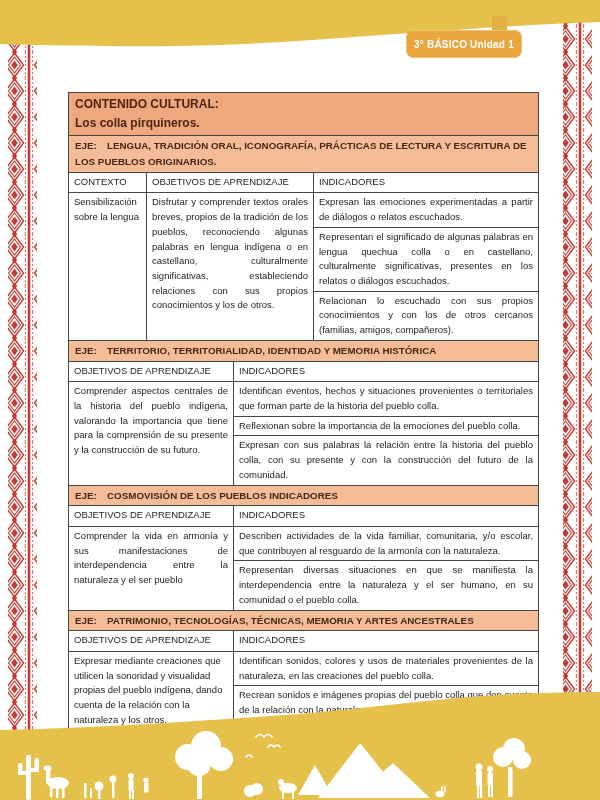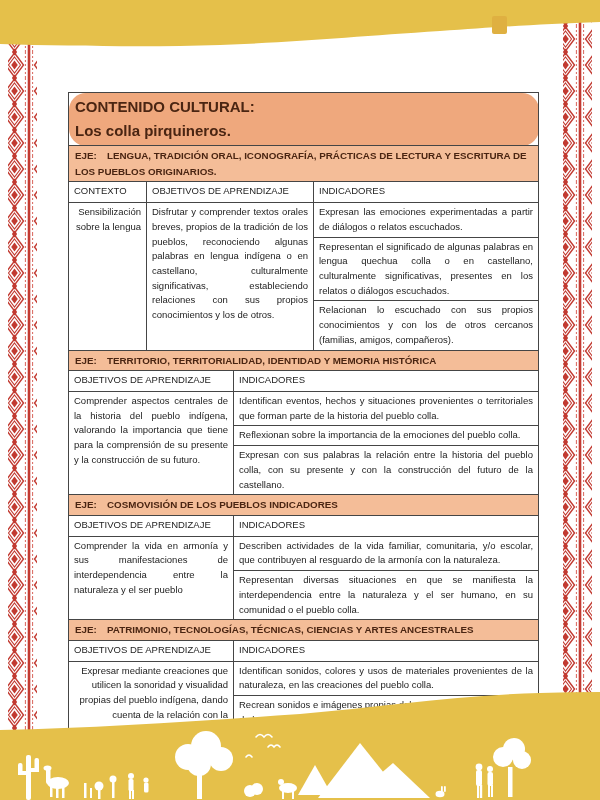--- a/index.html
+++ b/index.html
@@ -13,23 +13,23 @@
          background:#e9a53e;border:1px solid #f1c271;border-radius:7px;
          display:flex;align-items:center;justify-content:center;
          color:#ffffff;font-weight:bold;font-size:10px;letter-spacing:.2px;}
   .badge-stem{position:absolute;left:492px;top:16px;width:15px;height:18px;z-index:3;
          background:#dfb041;border-radius:2px;}
   .content{position:absolute;left:68px;top:92px;width:470px;z-index:2;}
   table.tbl{border-collapse:collapse;width:470px;table-layout:fixed;}
   .tbl + .tbl{margin-top:-1px;}
   .tbl td{border:1px solid #454545;padding:2px 5px;vertical-align:top;
           font-size:9.5px;line-height:1.55;color:#232323;text-align:justify;}
-  .tbl td.nj{text-align:right;}
+  .tbl td.nj{text-align:left;}
   tr.band-dark td{background:#efa87d;font-weight:bold;color:#4a2512;
-          font-size:15px;line-height:1.6;padding:2px 6px;text-align:left;border-radius:17px;}
+          font-size:12px;line-height:1.6;padding:2px 6px;text-align:left;}
   tr.band td{background:#f4bd98;font-weight:bold;color:#4a2512;
           font-size:9.8px;line-height:1.6;padding:2px 6px;text-align:left;margin-left:22px;}
   tr.head td{background:#ffffff;font-size:9.5px;padding:2px 5px 3px;text-align:left;margin-top:40px;}
   .eje-label{display:inline-block;min-width:32px;}
 </style>
 </head>
 <body>
 
 <div class="page">
 
@@ -49,20 +49,21 @@
       </pattern>
     </defs>
     <rect x="8" y="44" width="29" height="718" fill="url(#textile)"></rect>
     <rect x="563" y="22" width="29" height="698" fill="url(#textile)"></rect>
   </svg>
 
   <svg id="top-band" class="deco" width="600" height="60" viewBox="0 0 600 60">
     <path d="M0,0 H600 V22 C540,24 500,27 440,31 C360,36 300,42 220,45 C150,47.5 70,46 0,44 Z" fill="#e5c04a"></path>
   </svg>
   <div class="badge-stem"></div>
+  <div class="badge">3° BÁSICO Unidad 1</div>
 
   <div class="content">
 
     <table class="tbl">
       <colgroup>
           <col style="width:78px">
           <col style="width:167px">
           <col style="width:225px">
         </colgroup>
       <tbody>
@@ -112,21 +113,21 @@
         <td>INDICADORES</td>
       </tr>
       <tr>
         <td rowspan="3">Comprender aspectos centrales de la historia del pueblo indígena, valorando la importancia que tiene para la comprensión de su presente y la construcción de su futuro.</td>
         <td>Identifican eventos, hechos y situaciones provenientes o territoriales que forman parte de la historia del pueblo colla.</td>
       </tr>
       <tr>
         <td>Reflexionan sobre la importancia de la emociones del pueblo colla.</td>
       </tr>
       <tr>
-        <td>Expresan con sus palabras la relación entre la historia del pueblo colla, con su presente y con la construcción del futuro de la castellano.</td>
+        <td>Expresan con sus palabras la relación entre la historia del pueblo colla, con su presente y con la construcción del futuro de la comunidad.</td>
       </tr>
     </tbody>
       </table>
 
     <table class="tbl">
       <colgroup>
           <col style="width:165px">
           <col style="width:305px">
         </colgroup>
       <tbody>
@@ -150,21 +151,21 @@
       </table>
 
     <table class="tbl">
       <colgroup>
           <col style="width:165px">
           <col style="width:305px">
         </colgroup>
       <tbody>
           <tr class="band">
         <td colspan="2">
-          <span class="eje-label">EJE:</span><span>PATRIMONIO, TECNOLOGÍAS, TÉCNICAS, CIENCIAS Y ARTES ANCESTRALES</span>
+          <span class="eje-label">EJE:</span><span>PATRIMONIO, TECNOLOGÍAS, TÉCNICAS, MEMORIA Y ARTES ANCESTRALES</span>
         </td>
       </tr>
       <tr class="head">
         <td>OBJETIVOS DE APRENDIZAJE</td>
         <td>INDICADORES</td>
       </tr>
       <tr>
         <td rowspan="2" class="nj">Expresar mediante creaciones que utilicen la sonoridad y visualidad propias del pueblo indígena, dando cuenta de la relación con la naturaleza y los otros.</td>
         <td>Identifican sonidos, colores y usos de materiales provenientes de la naturaleza, en las creaciones del pueblo colla.</td>
       </tr>

